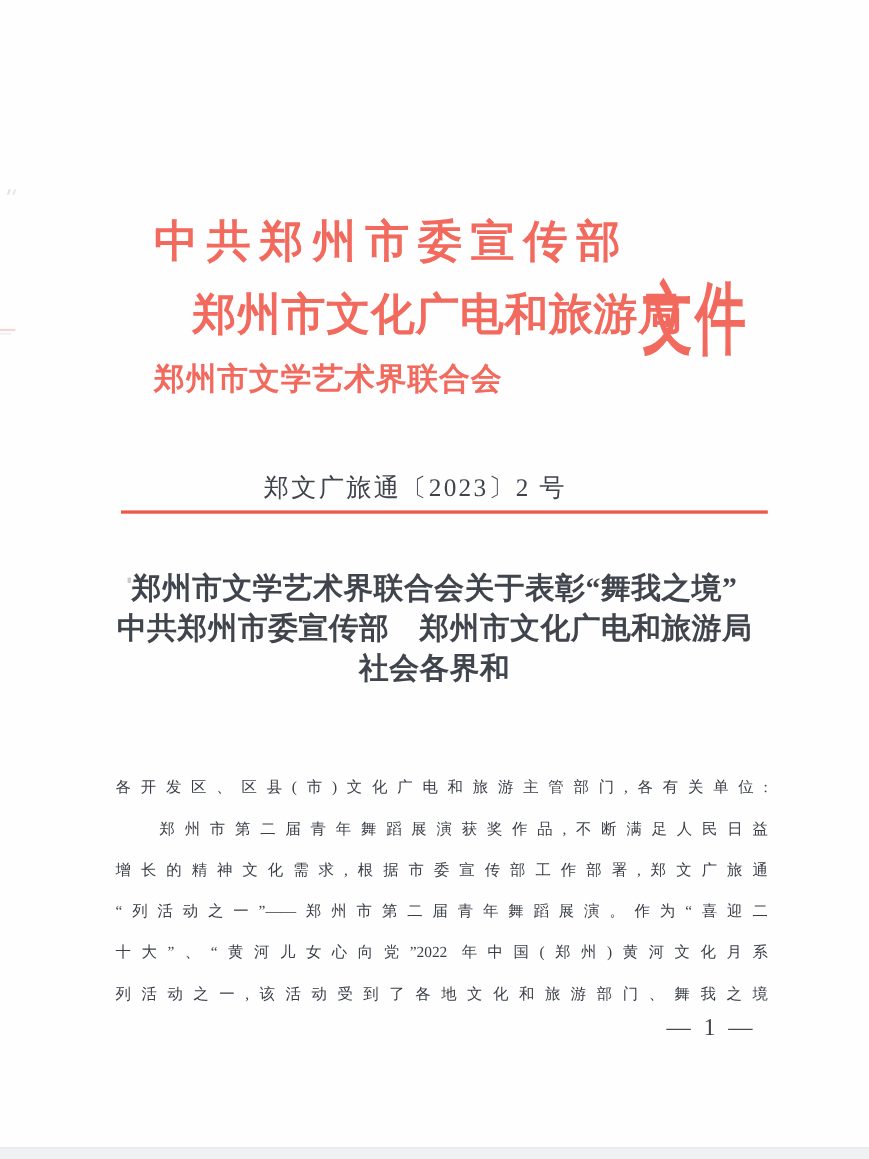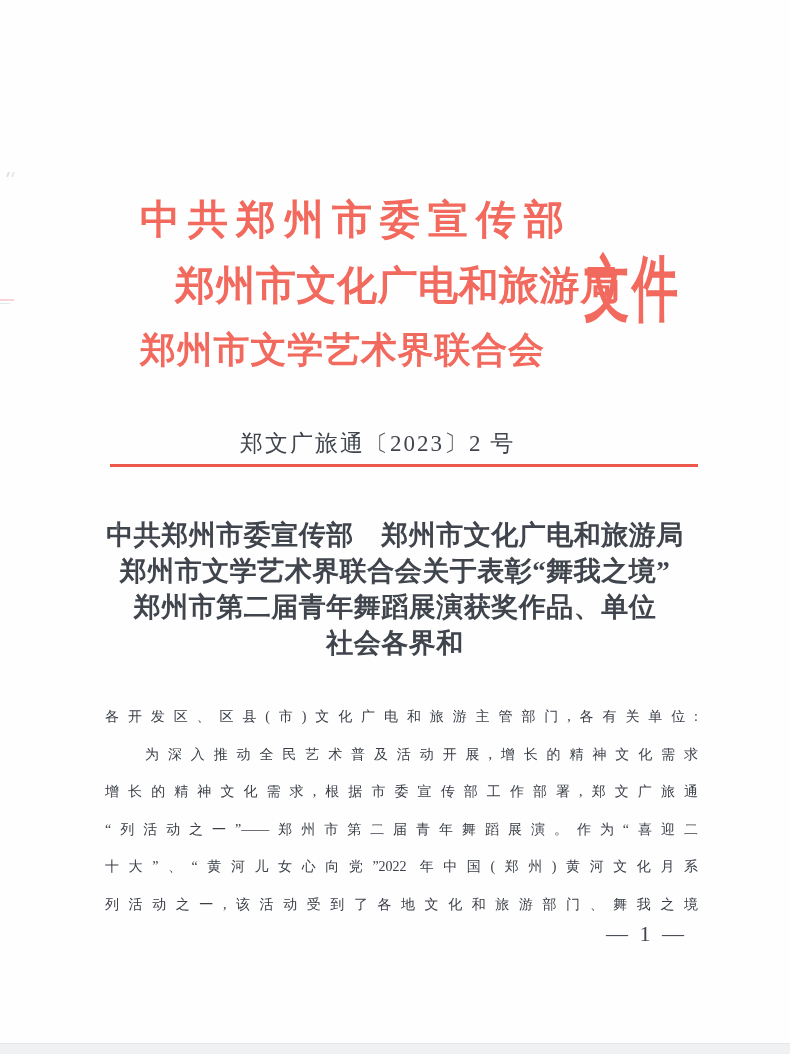--- a/index.html
+++ b/index.html
@@ -17,21 +17,21 @@
     font-family:"Liberation Serif","DejaVu Serif",serif;
   }
   .page{
     position:relative;width:790px;height:1054px;
     background:#fefefe;overflow:hidden;
   }
   
   .lh-line{position:absolute;color:var(--accent-red);font-weight:bold;white-space:nowrap;}
   .lh-line1{left:140px;top:192px;font-size:40px;letter-spacing:8px;}
   .lh-line2{left:143px;top:258px;font-size:40px;letter-spacing:0.5px;margin-left:32px;}
-  .lh-line3{left:140px;top:326px;font-size:36px;letter-spacing:0.8px;text-align:right;}
+  .lh-line3{left:140px;top:326px;font-size:28px;letter-spacing:0.8px;text-align:right;}
   .lh-doctype{
     position:absolute;left:584px;top:242px;
     font-size:46px;font-weight:bold;color:var(--accent-red);
     letter-spacing:2px;white-space:nowrap;
     transform:scaleY(1.55);transform-origin:top left;
   }
   
   .doc-number{
     position:absolute;left:0;top:428px;width:755px;
     text-align:center;font-size:23px;letter-spacing:2px;
@@ -87,29 +87,28 @@
     <div class="lh-line lh-line2">郑州市文化广电和旅游局</div>
     <div class="lh-line lh-line3">郑州市文学艺术界联合会</div>
     <div class="lh-doctype">文件</div>
   </div>
 
   <div class="doc-number">郑文广旅通〔2023〕2 号</div>
 
   <div class="red-rule"></div>
 
   <h1 class="title">
+    <div>郑州市文学艺术界联合会关于表彰“舞我之境”</div>
     <div>中共郑州市委宣传部　郑州市文化广电和旅游局</div>
-    <div>郑州市文学艺术界联合会关于表彰“舞我之境”</div>
-    <div>郑州市第二届青年舞蹈展演获奖作品、单位</div>
     <div>社会各界和</div>
   </h1>
 
   <section class="body-text">
     <div class="b-line">各开发区、区县(市)文化广电和旅游主管部门,各有关单位:</div>
-    <div class="b-line indent">为深入推动全民艺术普及活动开展,增长的精神文化需求</div>
+    <div class="b-line indent">郑州市第二届青年舞蹈展演获奖作品,不断满足人民日益</div>
     <div class="b-line">增长的精神文化需求,根据市委宣传部工作部署,郑文广旅通</div>
     <div class="b-line">“列活动之一”——郑州市第二届青年舞蹈展演。作为“喜迎二</div>
     <div class="b-line">十大”、“黄河儿女心向党”2022 年中国(郑州)黄河文化月系</div>
     <div class="b-line">列活动之一,该活动受到了各地文化和旅游部门、舞我之境</div>
   </section>
 
   <div class="page-number">— 1 —</div>
 
   <div class="artifact artifact-gray"></div>
   <div class="artifact artifact-pink"></div>

